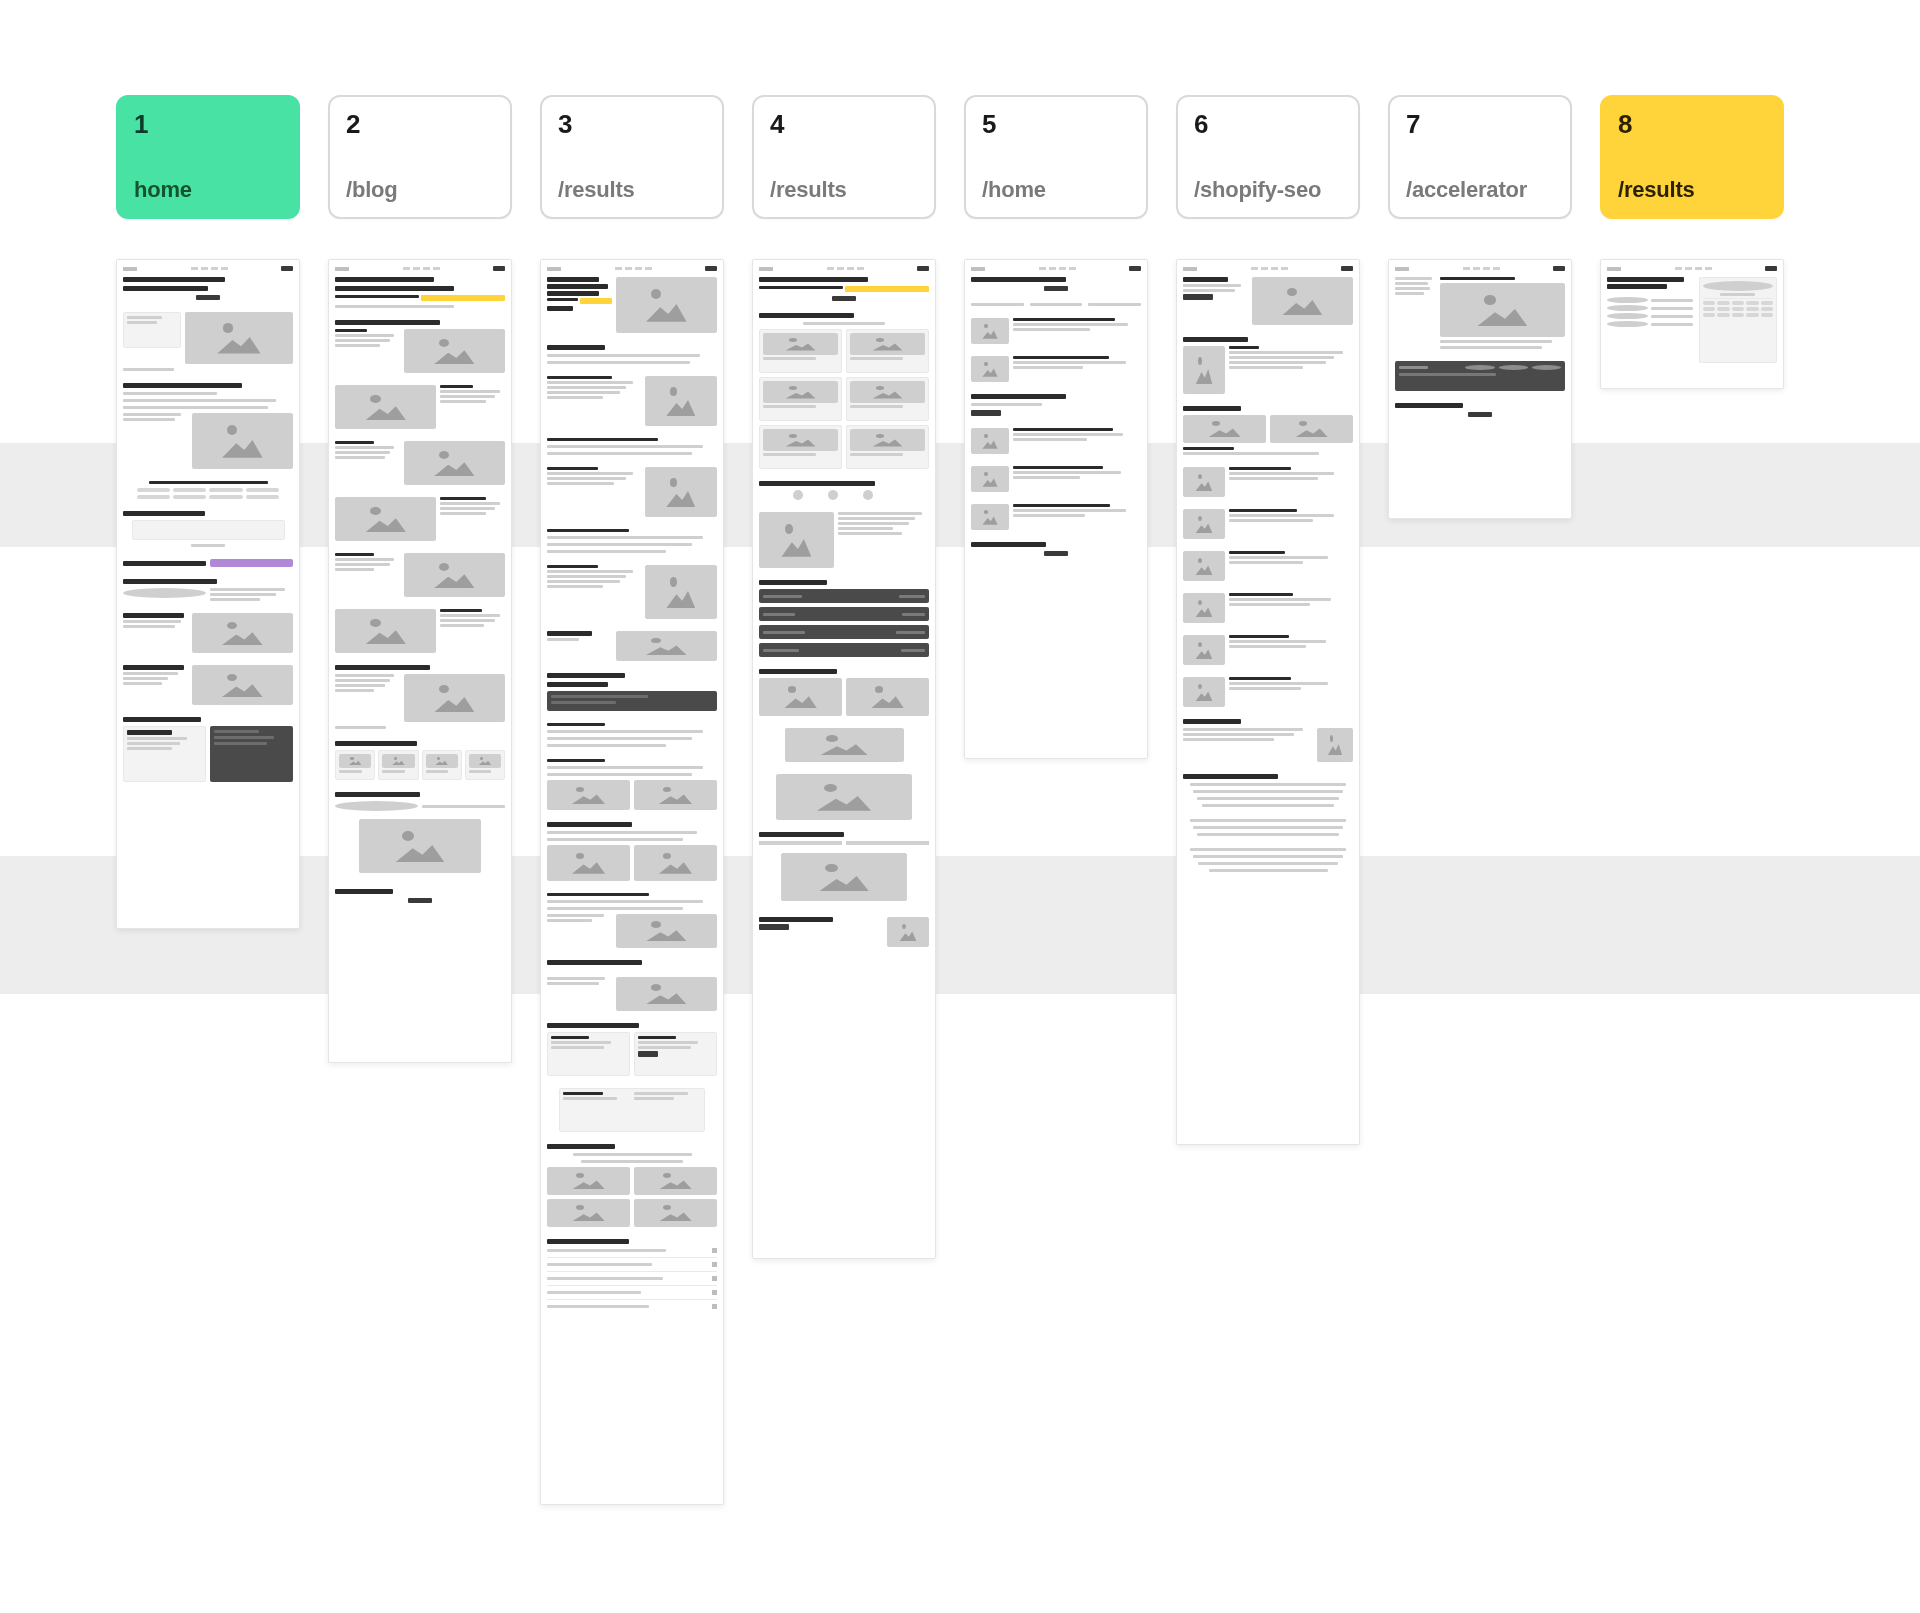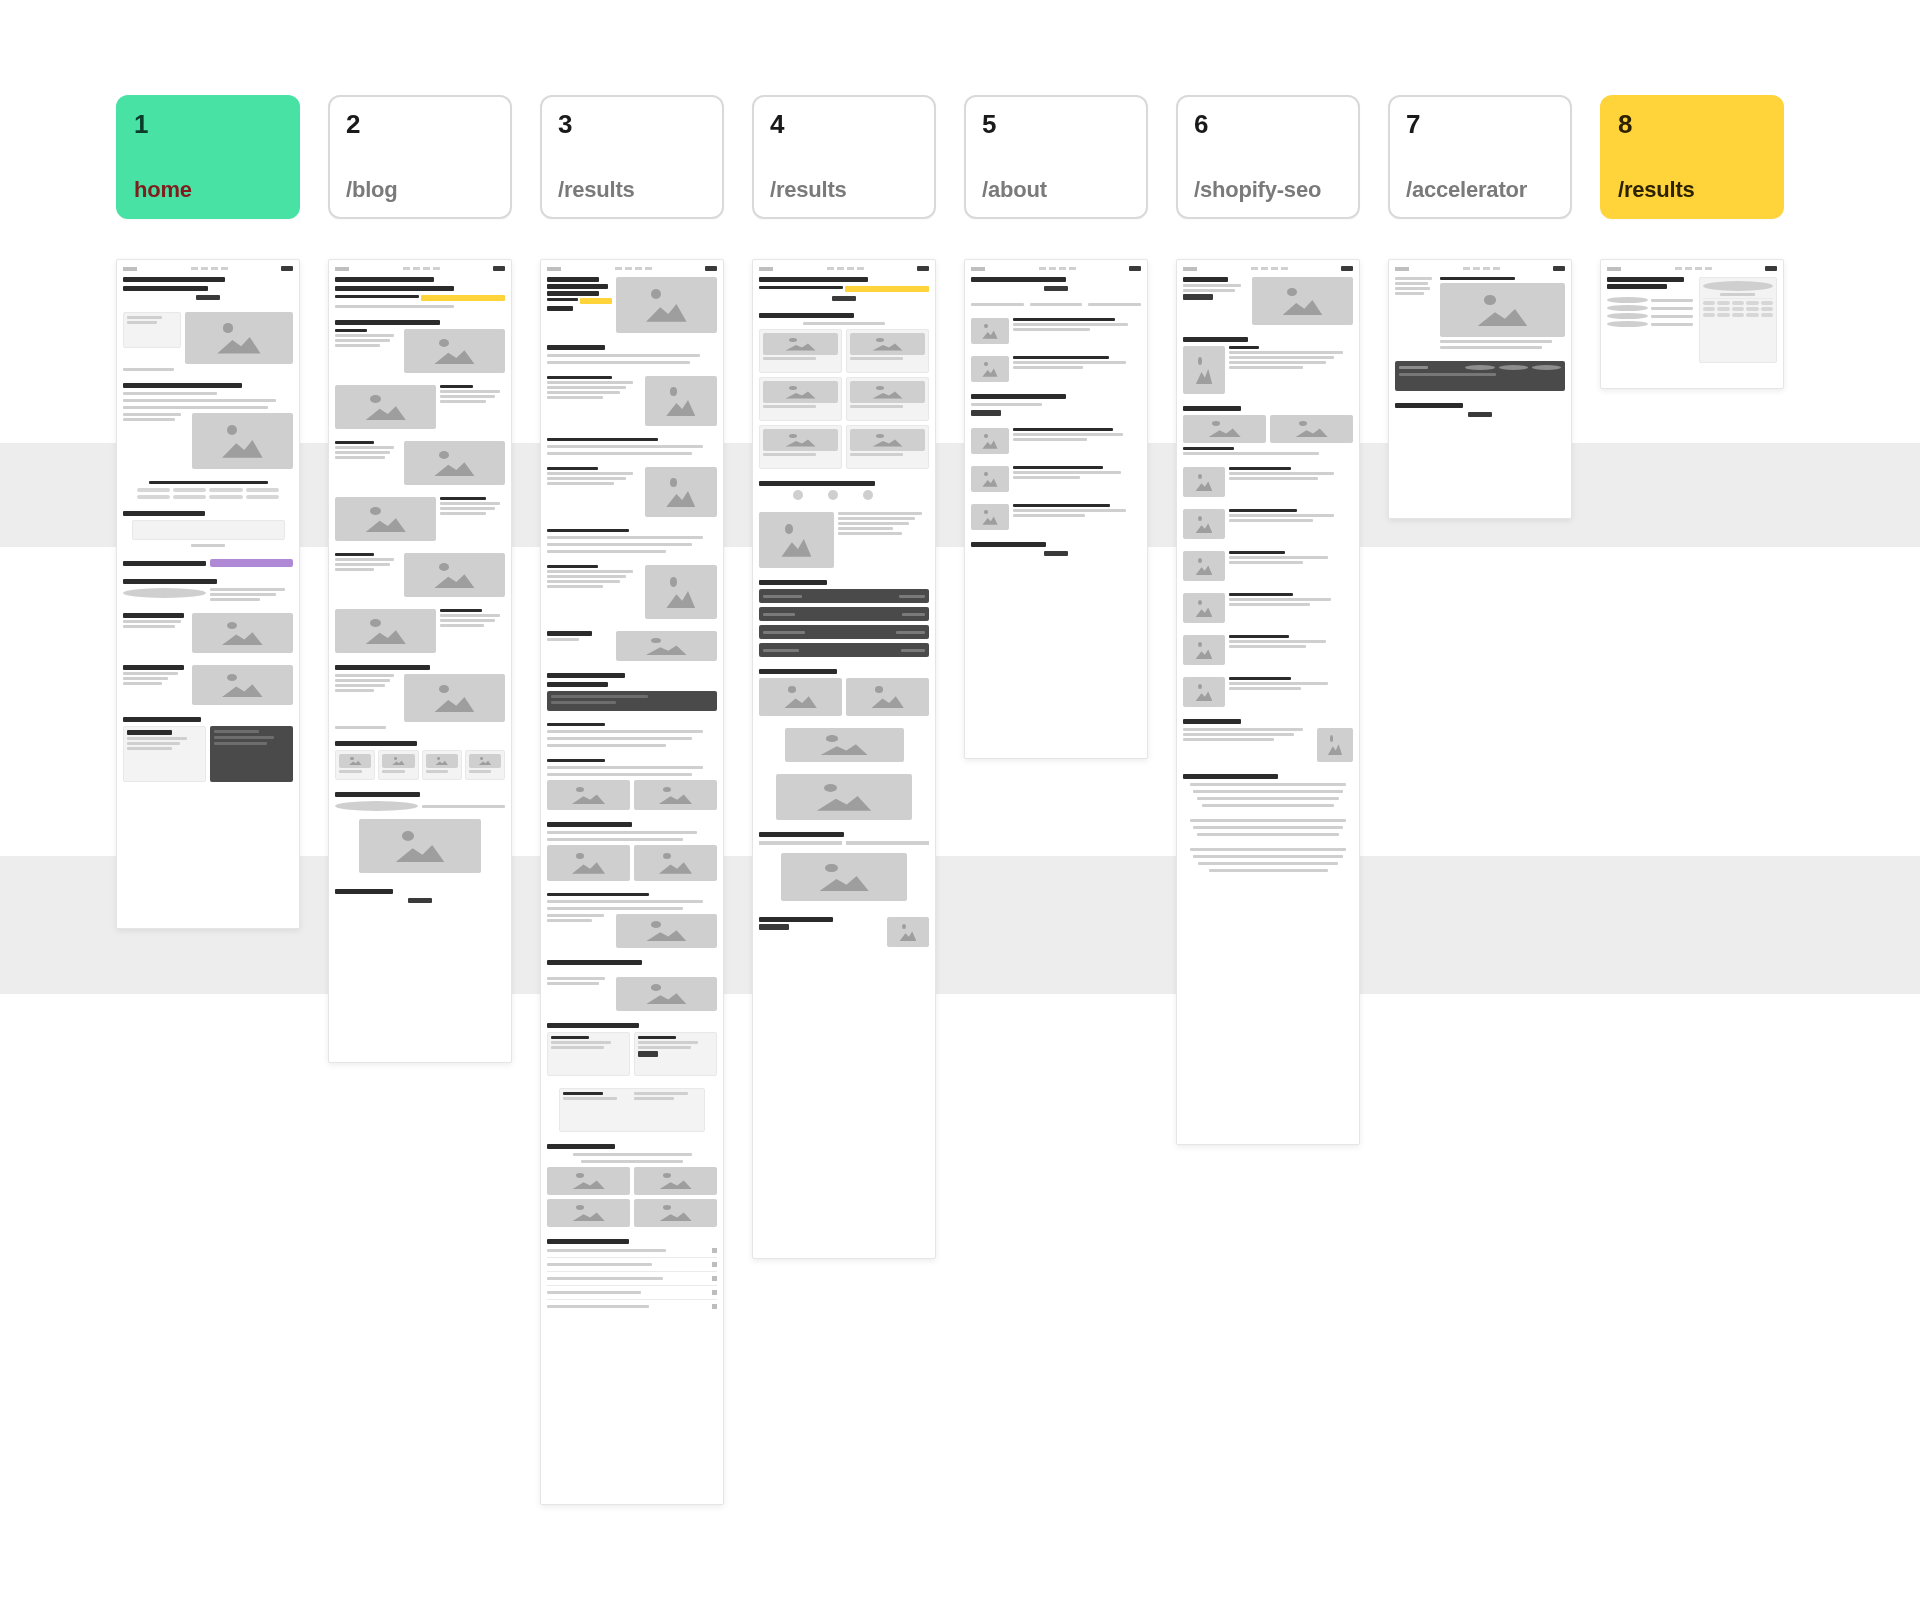--- a/index.html
+++ b/index.html
@@ -42,21 +42,21 @@
     height: 124px;
     display: flex;
     flex-direction: column;
     justify-content: space-between;
     box-shadow: 0 1px 2px rgba(0,0,0,0.03);
   }
   .card .num { font-size: 26px; font-weight: 600; color: #1a1a1a; }
   .card .label { font-size: 22px; font-weight: 600; color: #7a7a7a; letter-spacing: -0.2px; }
   .card.active-green { background:#48e2a5; border-color:#48e2a5; }
   .card.active-green .num { color:#0b3b29; }
-  .card.active-green .label { color:#7f1d1d; }
+  .card.active-green .label { color:#14532d; }
   .card.active-yellow { background:#ffd43a; border-color:#ffd43a; }
   .card.active-yellow .num { color:#2c2200; }
   .card.active-yellow .label { color:#2c2200; }
 
   
   .thumb {
     background:#ffffff;
     border:1px solid #e5e5e5;
     border-radius:2px;
     box-shadow: 0 2px 6px rgba(0,0,0,0.08);
@@ -723,21 +723,21 @@
           <div class="btn2"></div>
         </div>
         <div class="img" style="flex:0 0 42px; height:30px;"></div>
       </div>
     </div>
   </div>
 
   <div class="col">
     <div class="card">
       <div class="num">5</div>
-      <div class="label">/about</div>
+      <div class="label">/home</div>
     </div>
     <div class="thumb" style="height:500px;">
       <div class="nav">
           <span class="logo"></span>
           <span class="links">
             <span class="lk"></span>
             <span class="lk"></span>
             <span class="lk"></span>
             <span class="lk"></span>
           </span>

